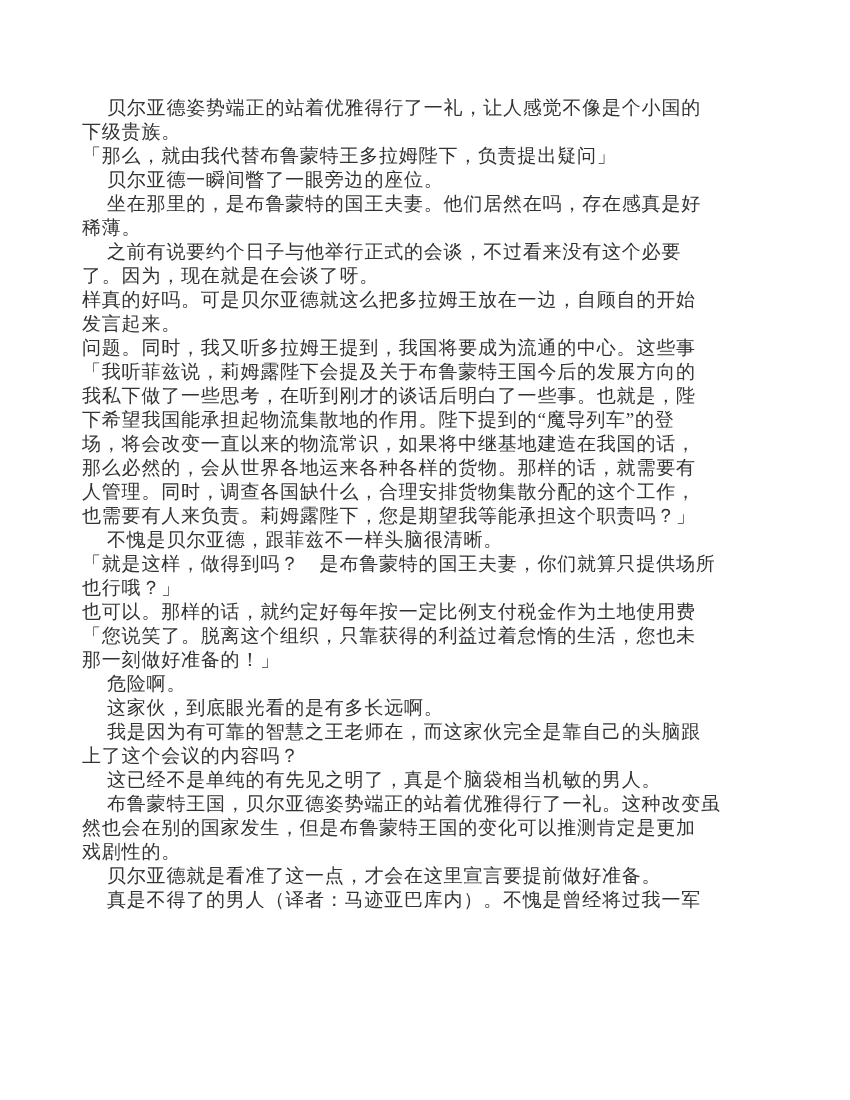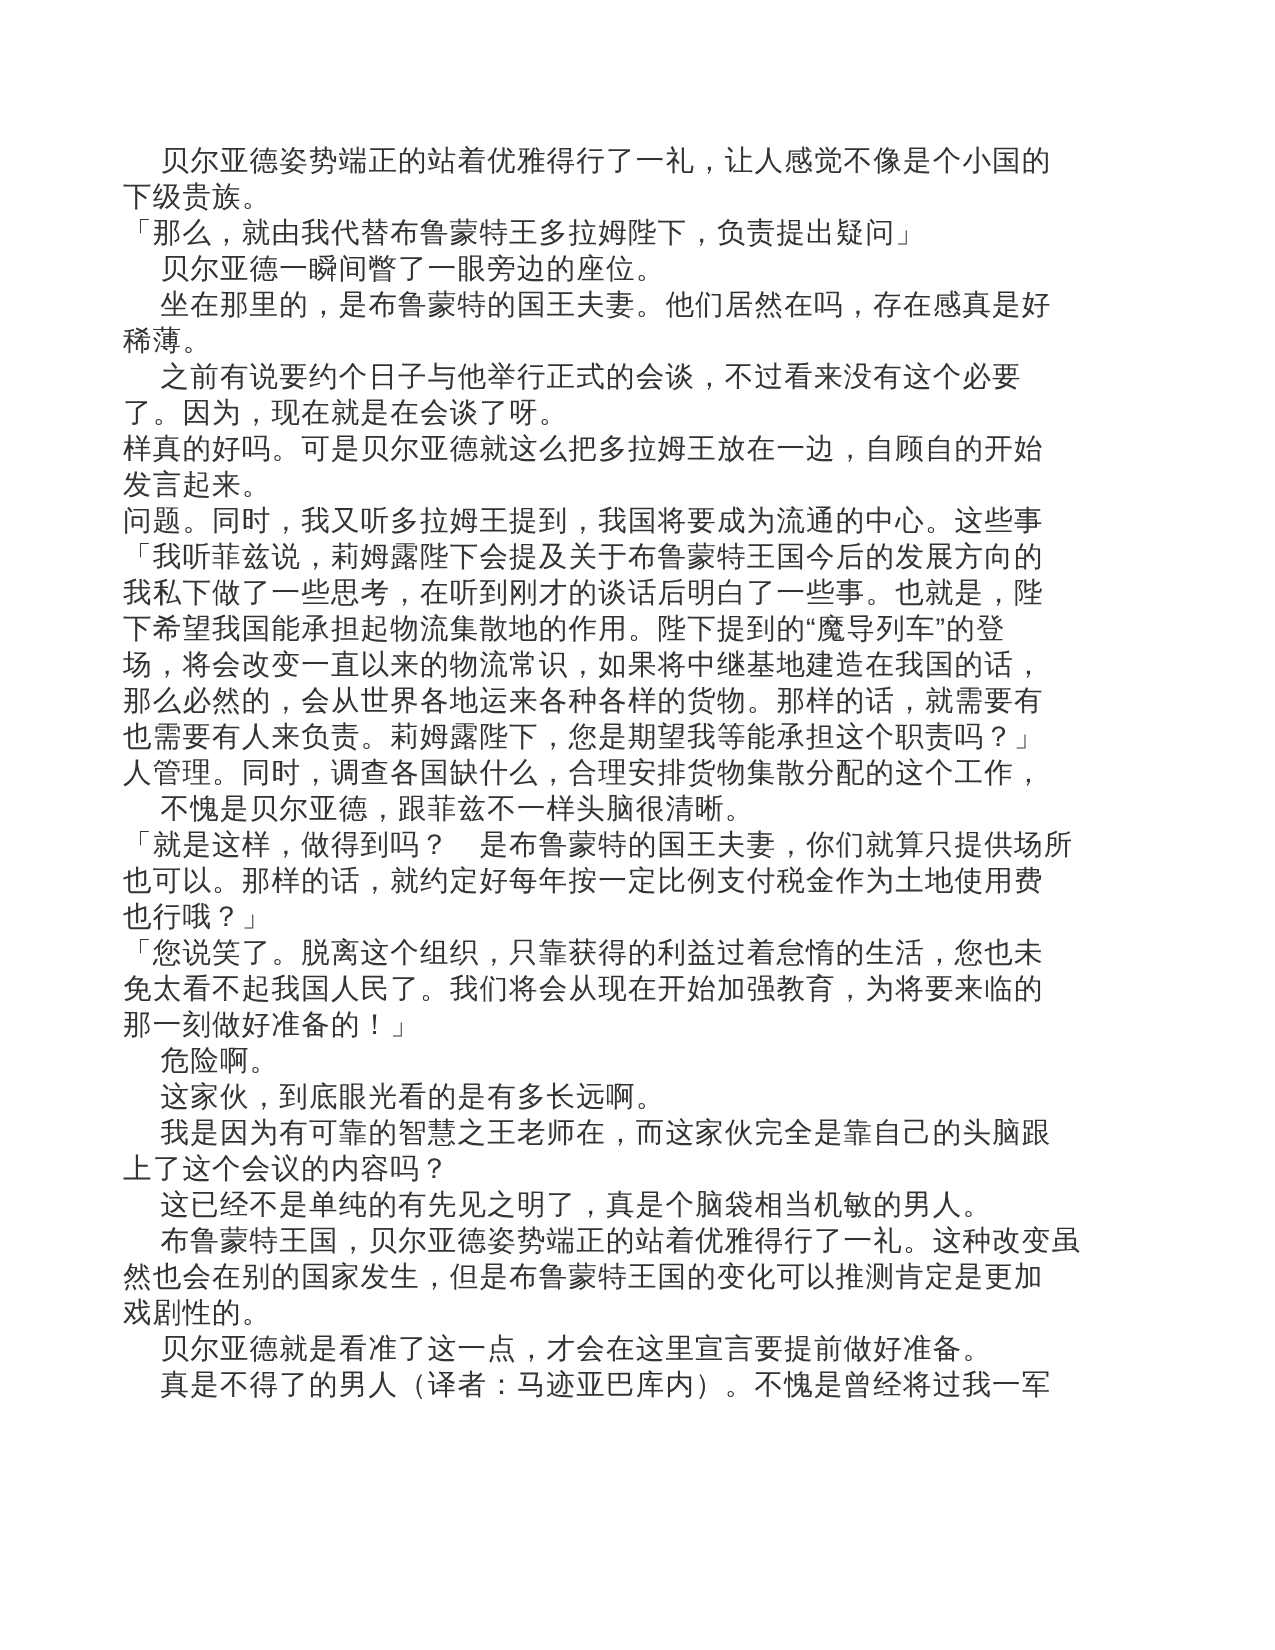--- a/index.html
+++ b/index.html
@@ -13,21 +13,21 @@
     height: 1100px;
     background: #ffffff;
     overflow: hidden;
     box-sizing: border-box;
   }
   .text-block {
     position: absolute;
     left: 82px;
     top: 96px;
     width: 700px;
-    font-family: Liberation Sans, sans-serif;
+    font-family: Liberation Serif, serif;
     font-size: 19px;
     line-height: 24px;
     color: #333333;
   }
   .text-line {
     white-space: nowrap;
     height: 24px;
     letter-spacing: 0.8px;
   }
   .text-line.indent {
@@ -48,28 +48,27 @@
       <div class="text-line indent">之前有说要约个日子与他举行正式的会谈，不过看来没有这个必要</div>
       <div class="text-line">了。因为，现在就是在会谈了呀。</div>
       <div class="text-line">样真的好吗。可是贝尔亚德就这么把多拉姆王放在一边，自顾自的开始</div>
       <div class="text-line">发言起来。</div>
       <div class="text-line">问题。同时，我又听多拉姆王提到，我国将要成为流通的中心。这些事</div>
       <div class="text-line">「我听菲兹说，莉姆露陛下会提及关于布鲁蒙特王国今后的发展方向的</div>
       <div class="text-line">我私下做了一些思考，在听到刚才的谈话后明白了一些事。也就是，陛</div>
       <div class="text-line">下希望我国能承担起物流集散地的作用。陛下提到的“魔导列车”的登</div>
       <div class="text-line">场，将会改变一直以来的物流常识，如果将中继基地建造在我国的话，</div>
       <div class="text-line">那么必然的，会从世界各地运来各种各样的货物。那样的话，就需要有</div>
+      <div class="text-line">人管理。同时，调查各国缺什么，合理安排货物集散分配的这个工作，</div>
       <div class="text-line">也需要有人来负责。莉姆露陛下，您是期望我等能承担这个职责吗？」</div>
-      <div class="text-line">人管理。同时，调查各国缺什么，合理安排货物集散分配的这个工作，</div>
       <div class="text-line indent">不愧是贝尔亚德，跟菲兹不一样头脑很清晰。</div>
       <div class="text-line">「就是这样，做得到吗？　是布鲁蒙特的国王夫妻，你们就算只提供场所</div>
+      <div class="text-line">也行哦？」</div>
       <div class="text-line">也可以。那样的话，就约定好每年按一定比例支付税金作为土地使用费</div>
-      <div class="text-line">也行哦？」</div>
       <div class="text-line">「您说笑了。脱离这个组织，只靠获得的利益过着怠惰的生活，您也未</div>
-      <div class="text-line">免太看不起我国人民了。我们将会从现在开始加强教育，为将要来临的</div>
       <div class="text-line">那一刻做好准备的！」</div>
       <div class="text-line indent">危险啊。</div>
       <div class="text-line indent">这家伙，到底眼光看的是有多长远啊。</div>
       <div class="text-line indent">我是因为有可靠的智慧之王老师在，而这家伙完全是靠自己的头脑跟</div>
       <div class="text-line">上了这个会议的内容吗？</div>
       <div class="text-line indent">这已经不是单纯的有先见之明了，真是个脑袋相当机敏的男人。</div>
       <div class="text-line indent">布鲁蒙特王国，贝尔亚德姿势端正的站着优雅得行了一礼。这种改变虽</div>
       <div class="text-line">然也会在别的国家发生，但是布鲁蒙特王国的变化可以推测肯定是更加</div>
       <div class="text-line">戏剧性的。</div>
       <div class="text-line indent">贝尔亚德就是看准了这一点，才会在这里宣言要提前做好准备。</div>

